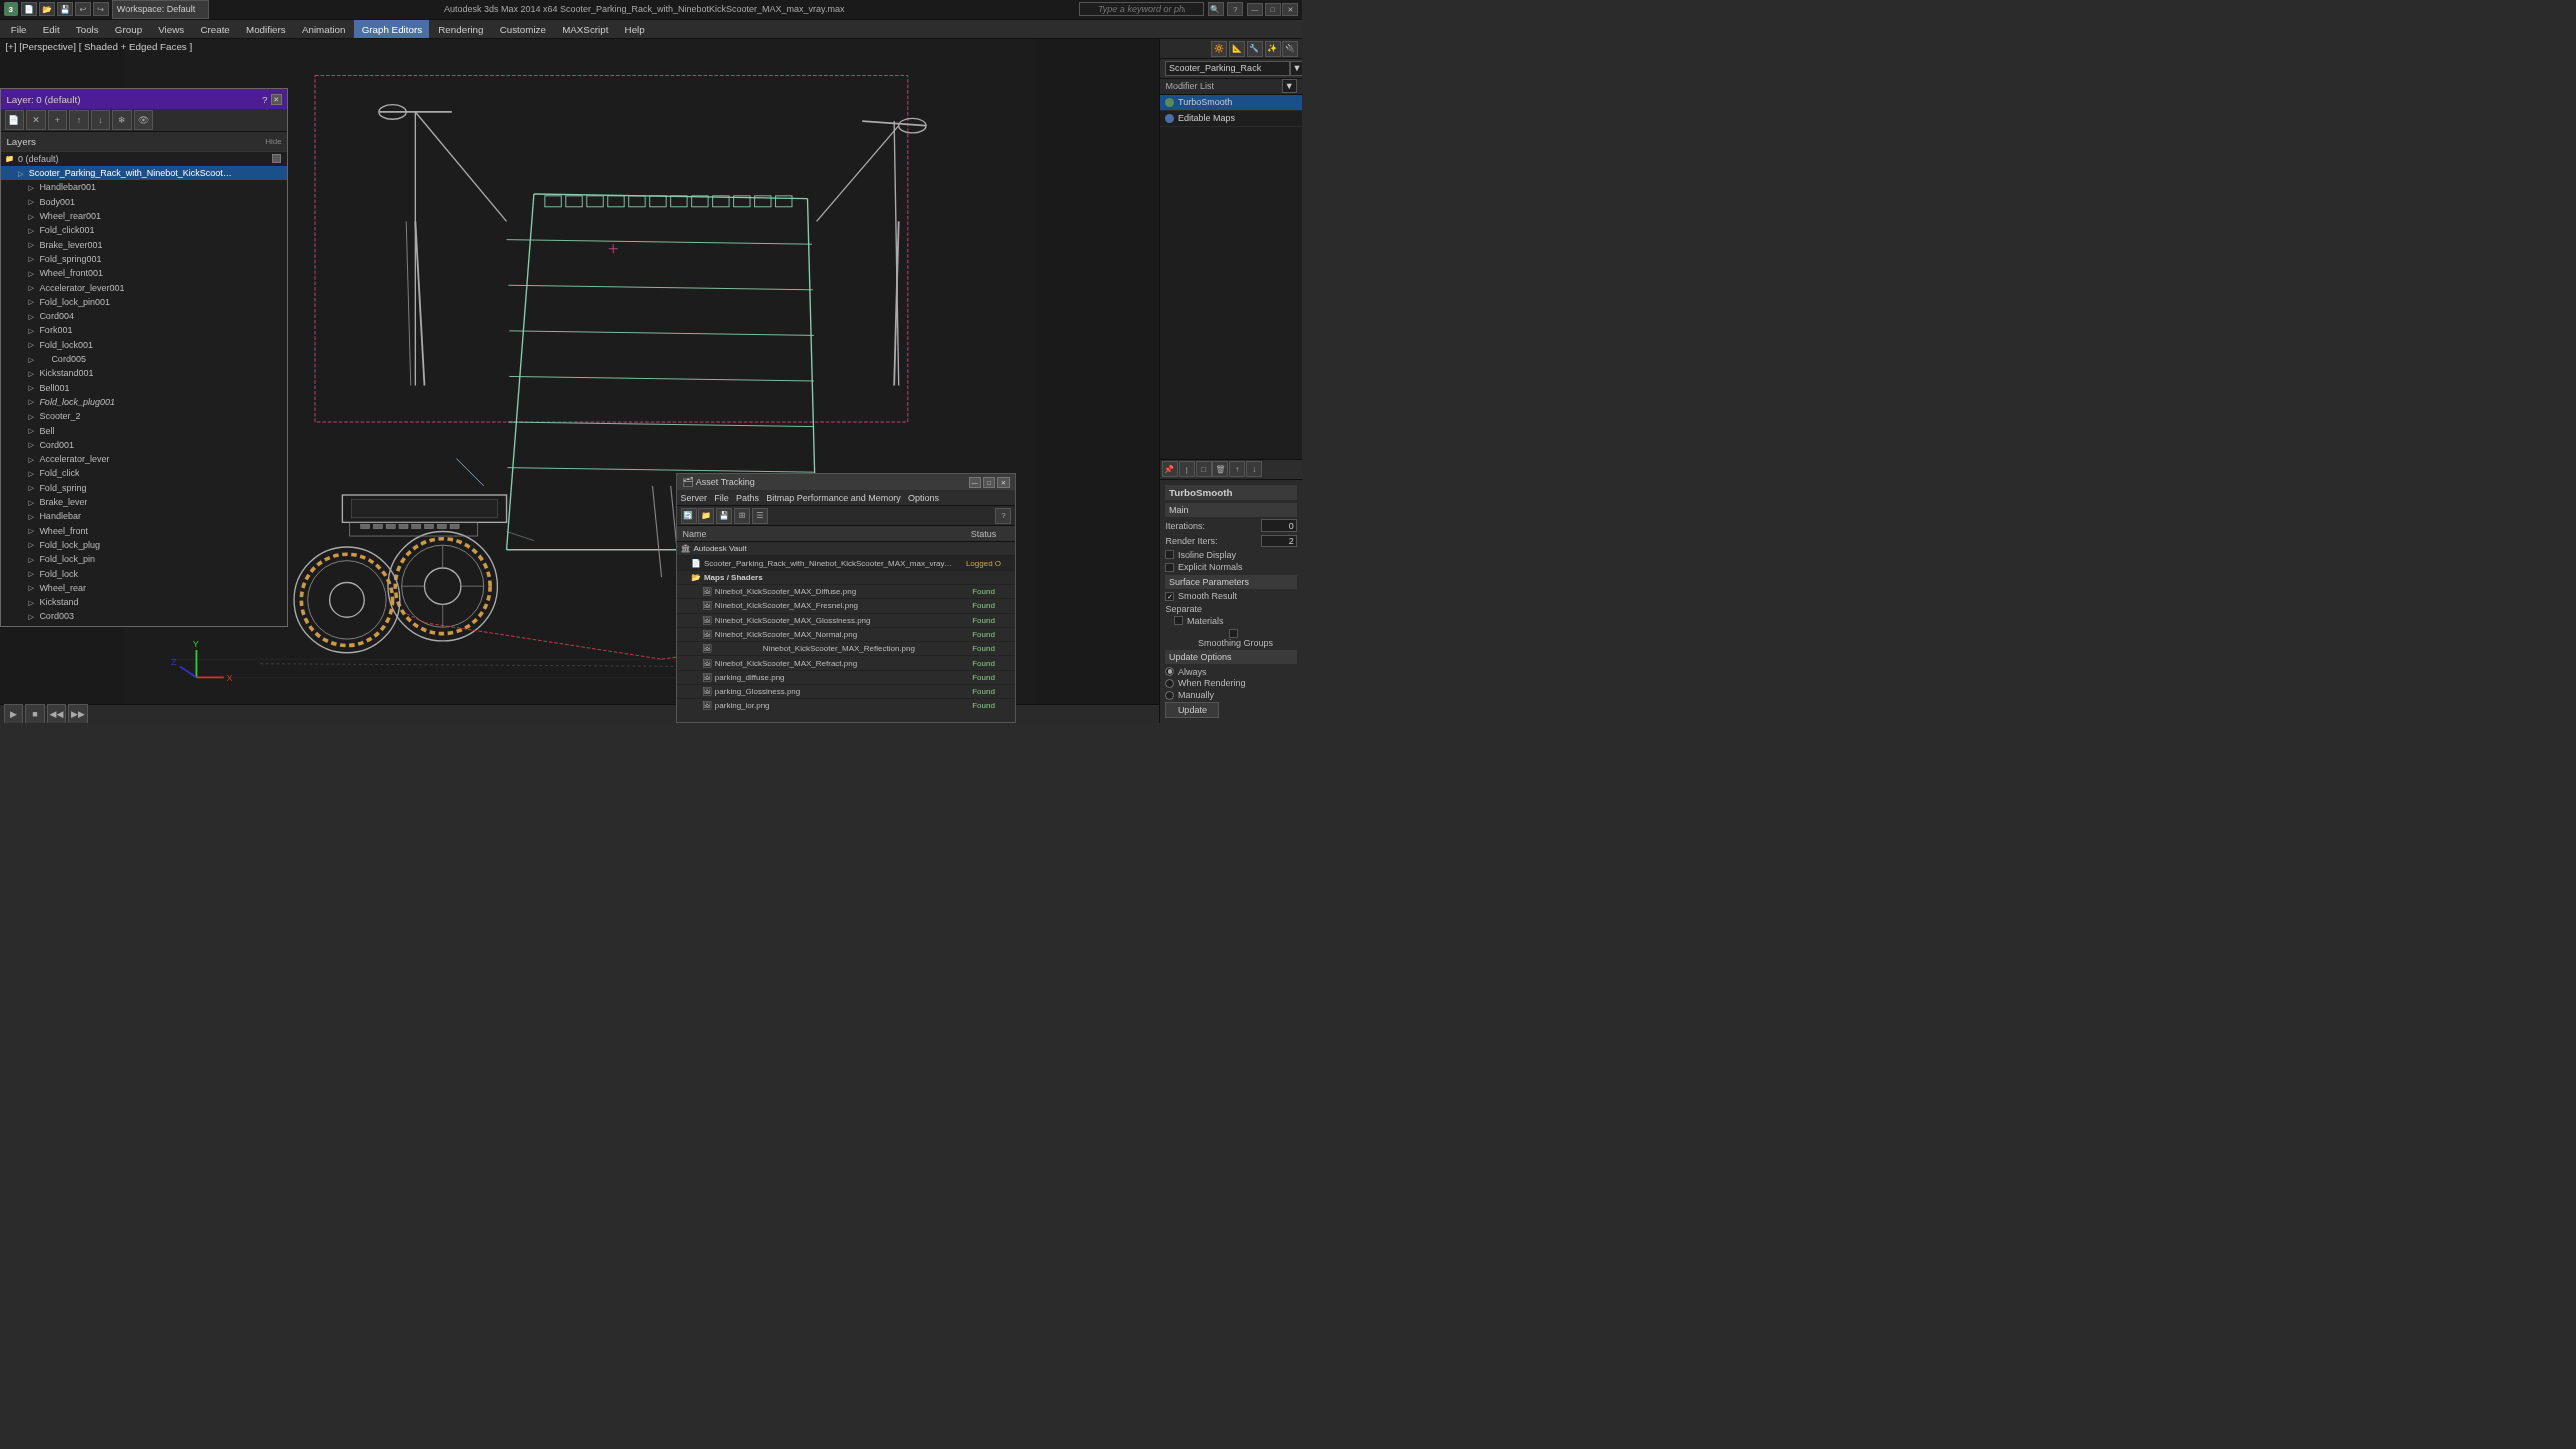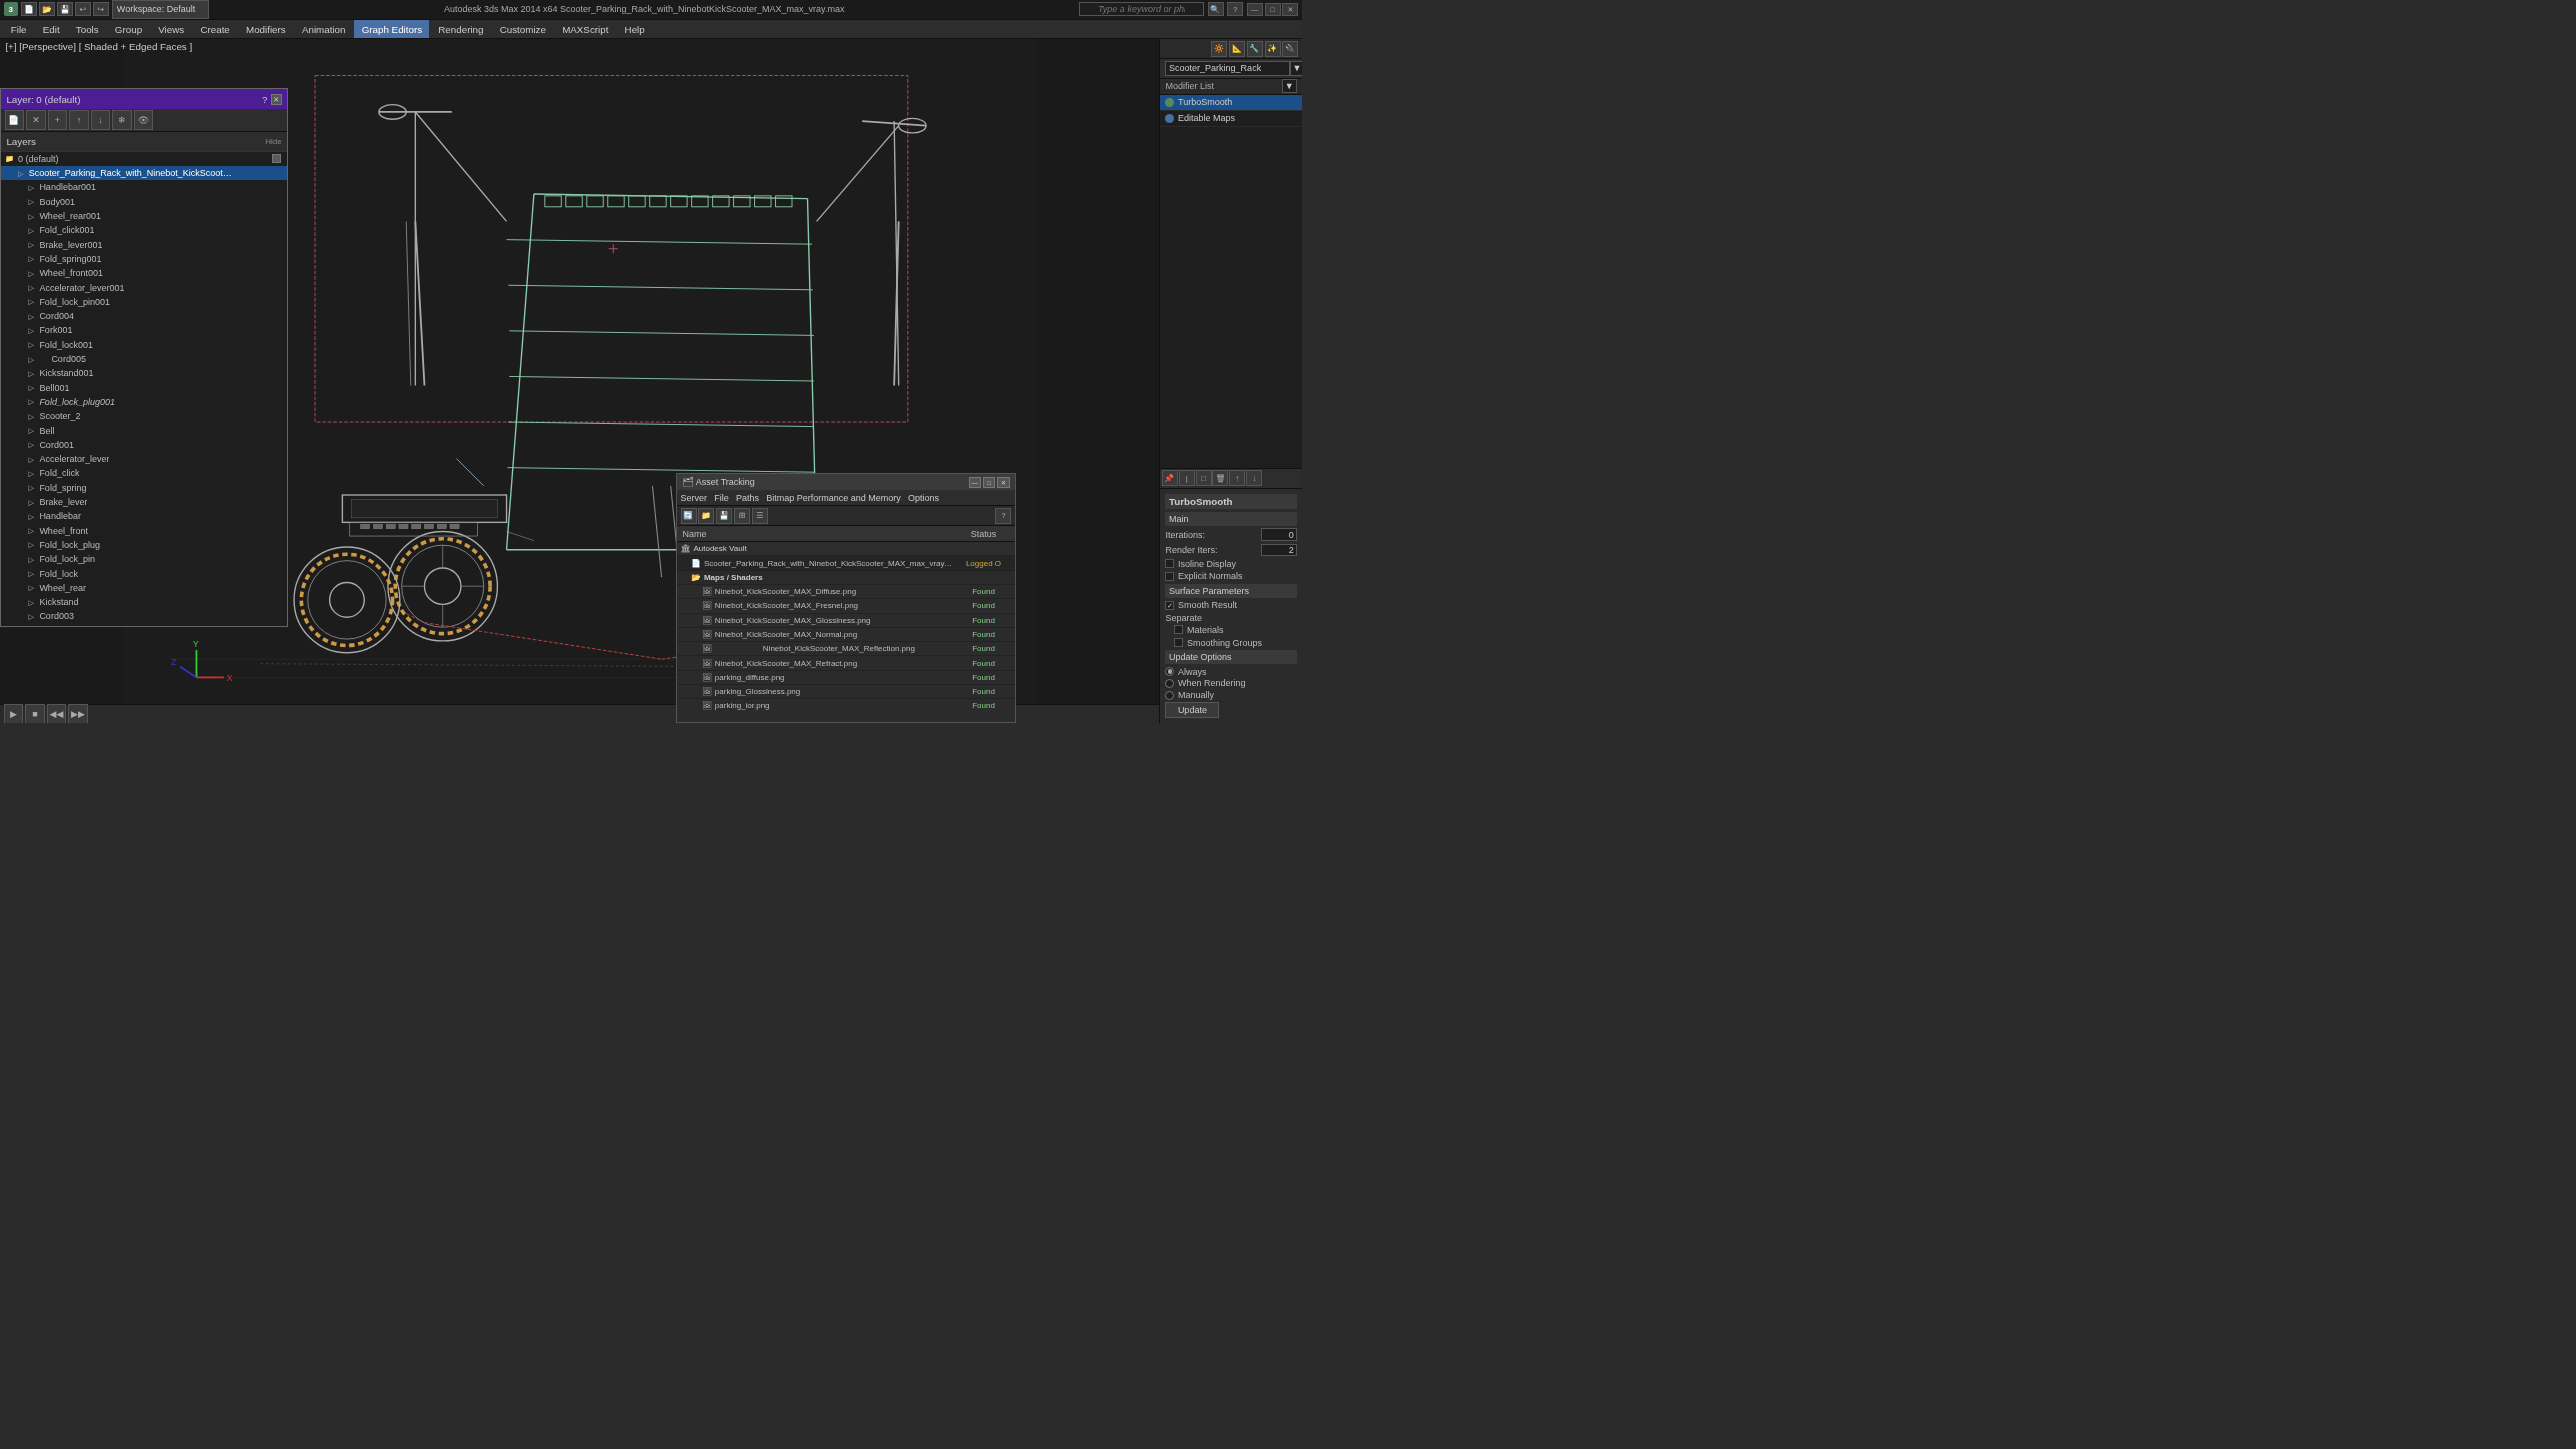--- a/index.html
+++ b/index.html
@@ -1125,21 +1125,21 @@
         <span>Smooth Result</span>
       </div>
 
       <div style="font-size:9px; color:#bbb; margin-bottom:1.8px;">Separate</div>
 
       <div class="ts-checkbox-row" style="padding-left:9px;">
         <span class="ts-checkbox"></span>
         <span>Materials</span>
       </div>
 
-      <div class="ts-checkbox-row" style="padding-left:9px;">
+      <div class="ts-checkbox-row" style="padding-left:9px;flex-direction:column;">
         <span class="ts-checkbox"></span>
         <span>Smoothing Groups</span>
       </div>
 
       <div class="section-header">
         <span>Update Options</span>
       </div>
 
       <div class="radio-row">
         <span class="radio-circle selected"></span>

